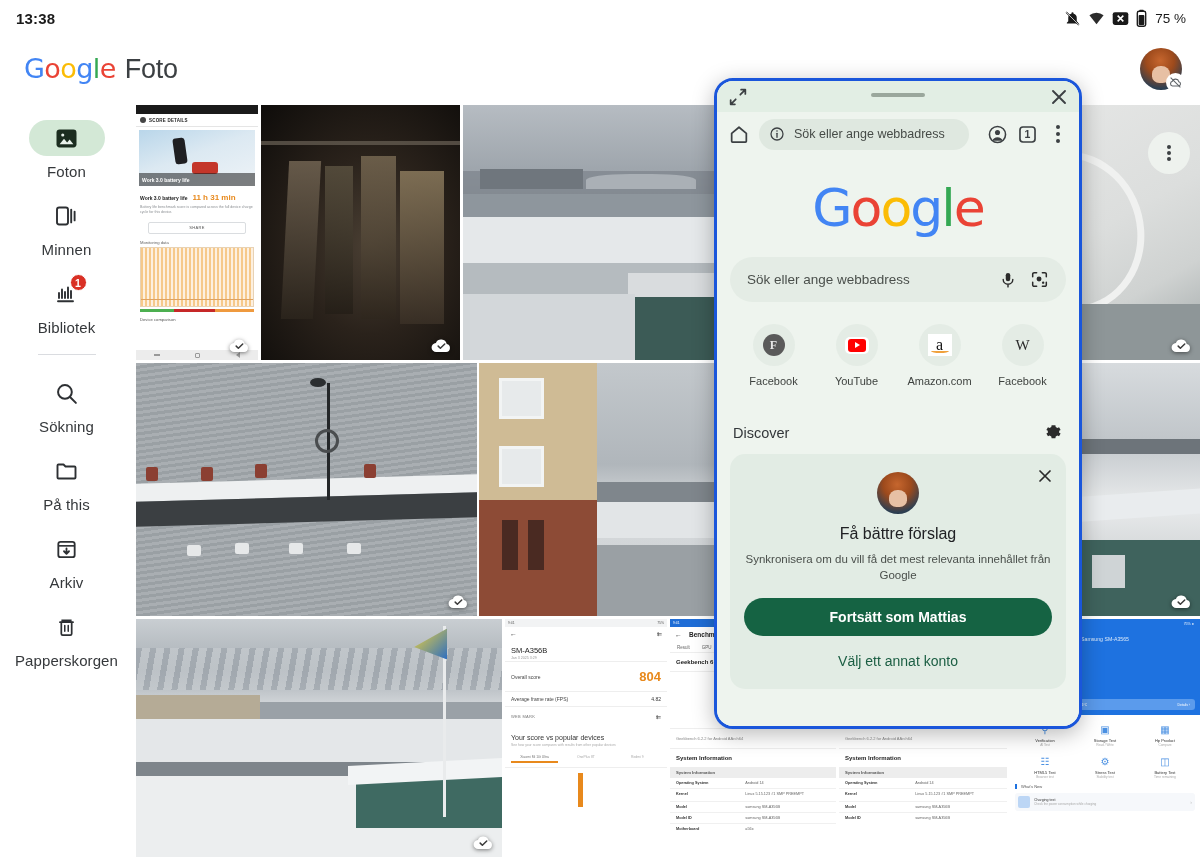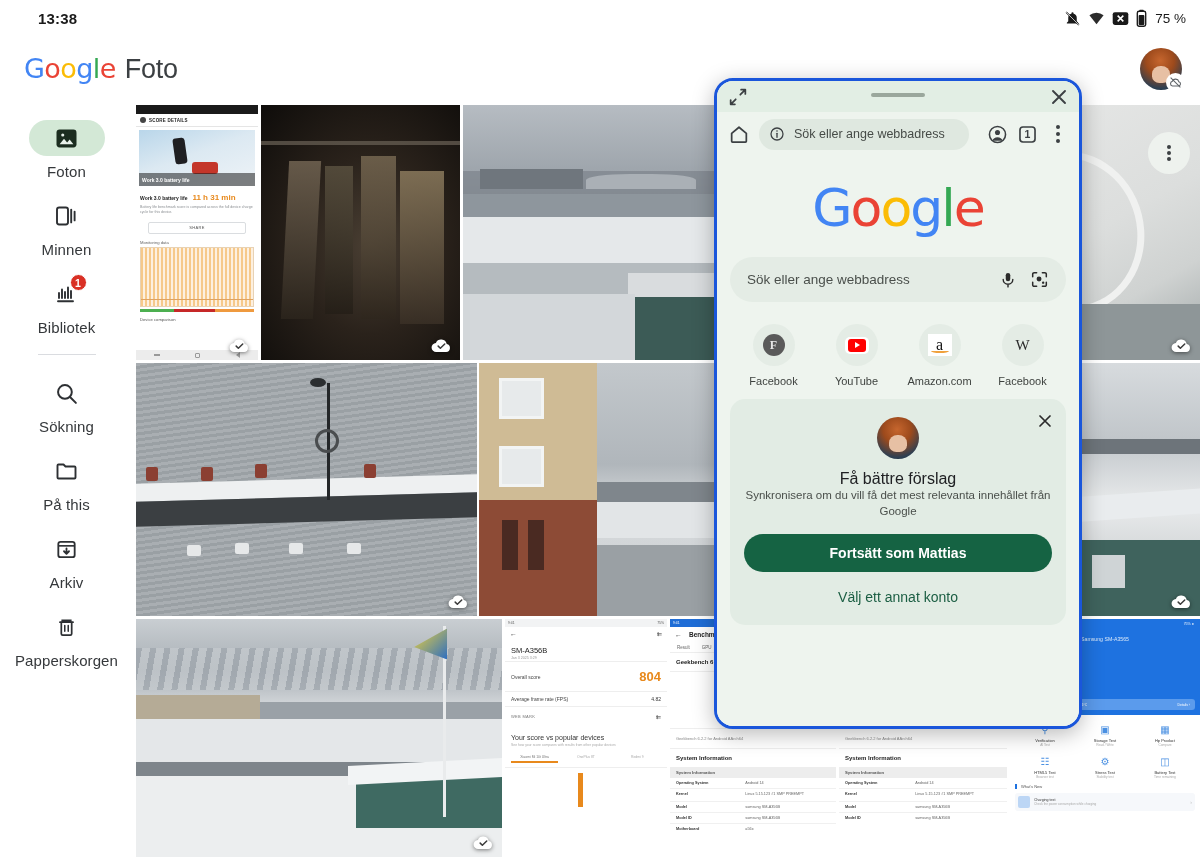--- a/index.html
+++ b/index.html
@@ -8,21 +8,21 @@
     font-family: "Liberation Sans", sans-serif;
     background: #ffffff;
     overflow: hidden;
   }
   #root { position: relative; width: 1200px; height: 857px; overflow: hidden; background:#fff; }
 
   
   .statusbar {
     position: absolute; top: 0; left: 0; width: 1200px; height: 36px;
     background: #ffffff; display: flex; align-items: center;
-    padding: 0 14px 0 38px; z-index: 5;
+    padding: 0 14px 0 16px; z-index: 5;
   }
   .status-time { font-size: 15px; font-weight: bold; color: #1a1a1a; letter-spacing: .2px; }
   .status-right { margin-left: auto; display: flex; align-items: center; gap: 7px; }
   .status-right svg { display: block; }
   .battery-pct { font-size: 13.5px; color: #1a1a1a; margin-left: 1px; }
 
   
   .appbar {
     position: absolute; top: 36px; left: 0; width: 1200px; height: 66px;
     display: flex; align-items: center; background: #fff; z-index: 4;
@@ -152,21 +152,21 @@
   .promo-avatar {
     width: 42px; height: 42px; border-radius: 50%; margin: 2px auto 0 auto;
     background: radial-gradient(circle at 48% 30%, #c6662e 0%, #9d4a1c 38%, #2d3f52 76%, #1f2d3c 100%);
     position: relative; overflow:hidden;
   }
   .promo-avatar::after {
     content:''; position:absolute; left:28%; top:44%; width:44%; height:40%;
     border-radius: 46% 46% 40% 40%; background:#e7c0a4;
   }
   .promo-title { font-size: 16px; color: #202124; margin-top: 11px; }
-  .promo-sub { font-size: 11.5px; color: #4a4f4b; line-height: 1.35; }
+  .promo-sub { font-size: 11.5px; color: #4a4f4b; margin-top: 9px; line-height: 1.35; }
   .promo-btn {
     margin-top: 15px; height: 38px; background: #156343; border-radius: 19px;
     color: #fff; font-size: 14px; font-weight: bold;
     display: flex; align-items: center; justify-content: center;
   }
   .promo-link { margin-top: 17px; font-size: 14px; color: #1b5e43; }
 </style>
 </head>
 <body>
 
@@ -716,20 +716,26 @@
           <div class="sc-label">Amazon.com</div>
         </div>
         <div class="shortcut">
           <div class="sc-circle">
             <div style="font-size:15px;color:#2b2b2b;font-family:'Liberation Serif',serif;">W</div>
           </div>
           <div class="sc-label">Facebook</div>
         </div>
       </div>
 
+      <div class="discover-row">
+        <div class="discover-title">Discover</div>
+        <svg class="discover-gear" width="19" height="19" viewBox="0 0 24 24">
+          <path fill="#2b2b2b" d="M12 8.2a3.8 3.8 0 1 0 0 7.6 3.8 3.8 0 0 0 0-7.6zm9 5.1l-1.9-1.1a7.6 7.6 0 0 0 0-2.4L21 8.7l-2-3.4-2.1.9a7.6 7.6 0 0 0-2.1-1.2L14.4 2.8H9.6l-.4 2.2a7.6 7.6 0 0 0-2.1 1.2L5 5.3 3 8.7l1.9 1.1a7.6 7.6 0 0 0 0 2.4L3 13.3l2 3.4 2.1-.9a7.6 7.6 0 0 0 2.1 1.2l.4 2.2h4.8l.4-2.2a7.6 7.6 0 0 0 2.1-1.2l2.1.9z"></path>
+        </svg>
+      </div>
 
       <div class="promo-card">
         <svg class="promo-x" viewBox="0 0 24 24">
           <path d="M6 6l12 12M18 6L6 18" stroke="#2b2b2b" stroke-width="2.1" stroke-linecap="round"></path>
         </svg>
         <div class="promo-avatar"></div>
         <div class="promo-title">Få bättre förslag</div>
         <div class="promo-sub">Synkronisera om du vill få det mest relevanta innehållet från Google</div>
         <div class="promo-btn">Fortsätt som Mattias</div>
         <div class="promo-link">Välj ett annat konto</div>

